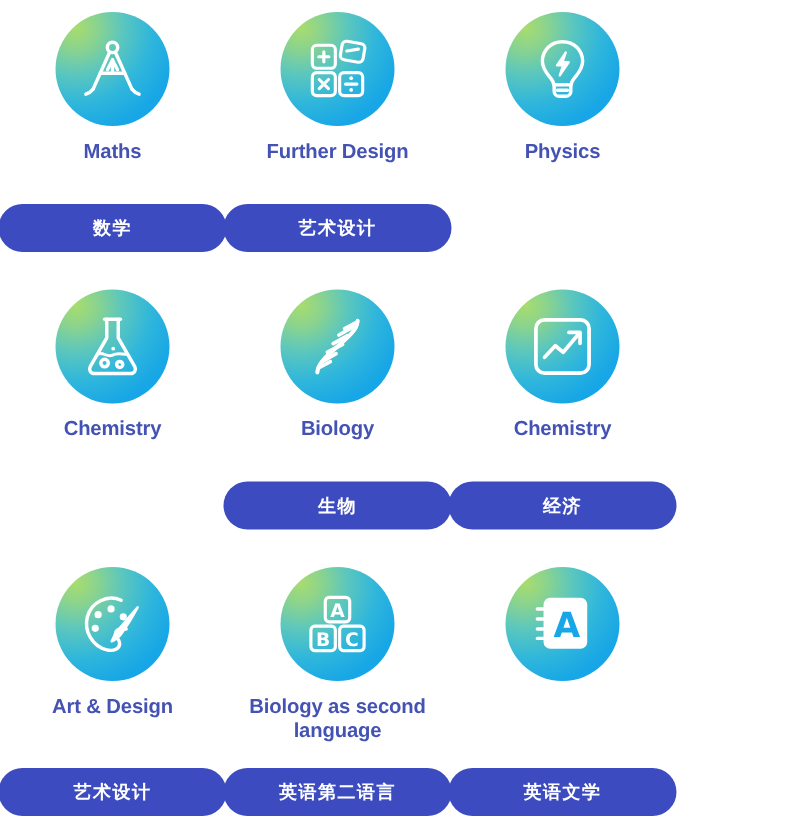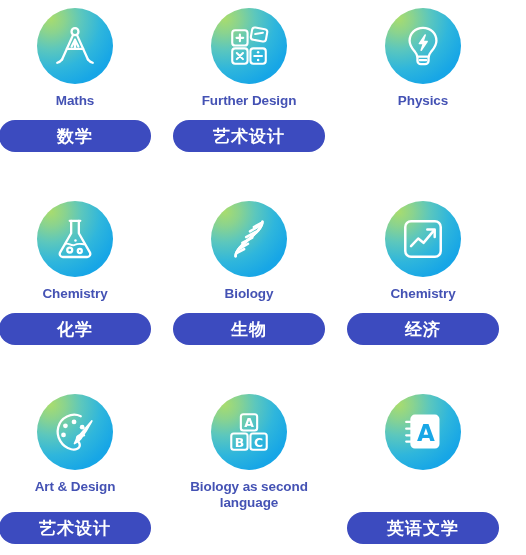--- a/index.html
+++ b/index.html
@@ -13,21 +13,20 @@
     overflow: hidden;
     font-family: "Liberation Sans", "DejaVu Sans", sans-serif;
   }
   .grid {
     width: 423px;
     height: 555px;
     display: grid;
     grid-template-columns: repeat(3, 1fr);
     grid-template-rows: repeat(3, 1fr);
     box-sizing: border-box;
-    gap: 24px;
   }
   .card {
     position: relative;
     display: flex;
     flex-direction: column;
     align-items: center;
     justify-content: flex-start;
     padding-top: 8px;
     box-sizing: border-box;
   }
@@ -74,21 +73,21 @@
     width: 152px;
     height: 32px;
     border-radius: 16px;
     background: #3c4bbf;
     color: #ffffff;
     border: none;
     display: flex;
     align-items: center;
     justify-content: center;
     font-family: "DejaVu Sans", "Liberation Sans", sans-serif;
-    font-size: 17px;
+    font-size: 12px;
     font-weight: bold;
     letter-spacing: 1px;
     cursor: pointer;
     padding: 0;
   }
   .row3 .cn-button { bottom: 11px; }
 </style>
 </head>
 <body>
 
@@ -147,21 +146,20 @@
       <svg viewBox="0 0 48 48" fill="none" stroke="#ffffff" stroke-width="2.4" stroke-linecap="round" stroke-linejoin="round">
         <path d="M18.5 5 L29.5 5"></path>
         <path d="M20 5 L20 18 L8.5 38 C7.3 40.2 8.8 42.8 11.3 42.8 L36.7 42.8 C39.2 42.8 40.7 40.2 39.5 38 L28 18 L28 5"></path>
         <path d="M13.5 29.5 C17 26.8 20 32.2 24 30 C27.5 28 31 29.6 34.5 29.5" stroke-width="2"></path>
         <circle cx="18.5" cy="35.5" r="2.6"></circle>
         <circle cx="29" cy="36.5" r="2.1"></circle>
         <circle cx="24.5" cy="25.5" r="1.3" fill="#ffffff" stroke="none"></circle>
       </svg>
     </div>
     <div class="en-label">Chemistry</div>
-    <button class="cn-button">化学</button>
   </div>
 
   <div class="card">
     <div class="icon-circle">
       <svg viewBox="0 0 48 48" fill="none" stroke="#ffffff" stroke-width="2.6" stroke-linecap="round" stroke-linejoin="round">
         <path d="M10 42 C10 30 38 18 38 6"></path>
         <path d="M17 42 C17 30 45 18 45 6" transform="translate(-7,0)"></path>
         <path d="M13.5 34.5 L23 29"></path>
         <path d="M17 28 L27.5 22.5"></path>
         <path d="M21 22 L31 16.5"></path>
@@ -206,20 +204,21 @@
       <svg viewBox="0 0 48 48" fill="none" stroke="#ffffff" stroke-width="2.2" stroke-linecap="round" stroke-linejoin="round">
         <rect x="15.5" y="5.5" width="17" height="17" rx="2.6"></rect>
         <text x="24" y="19.2" font-family="DejaVu Sans, sans-serif" font-size="13" font-weight="bold" fill="#ffffff" stroke="none" text-anchor="middle">A</text>
         <rect x="5.5" y="25.5" width="17" height="17" rx="2.6"></rect>
         <text x="14" y="39.2" font-family="DejaVu Sans, sans-serif" font-size="13" font-weight="bold" fill="#ffffff" stroke="none" text-anchor="middle">B</text>
         <rect x="25.5" y="25.5" width="17" height="17" rx="2.6"></rect>
         <text x="34" y="39.2" font-family="DejaVu Sans, sans-serif" font-size="13" font-weight="bold" fill="#ffffff" stroke="none" text-anchor="middle">C</text>
       </svg>
     </div>
     <div class="en-label two-line">Biology as second language</div>
+    <button class="cn-button">英语第二语言</button>
   </div>
 
   <div class="card row3">
     <div class="icon-circle">
       <svg viewBox="0 0 48 48" fill="none" stroke="#ffffff" stroke-width="2.4" stroke-linecap="round" stroke-linejoin="round">
         <rect x="12" y="7" width="28" height="33" rx="3.5" fill="#ffffff" stroke="#ffffff"></rect>
         <path d="M6.5 13.5 L13 13.5 M6.5 20.5 L13 20.5 M6.5 27.5 L13 27.5 M6.5 34 L13 34"></path>
         <text x="27" y="33" font-family="DejaVu Sans, sans-serif" font-size="24" font-weight="bold" fill="#18a7e6" stroke="none" text-anchor="middle">A</text>
       </svg>
     </div>

